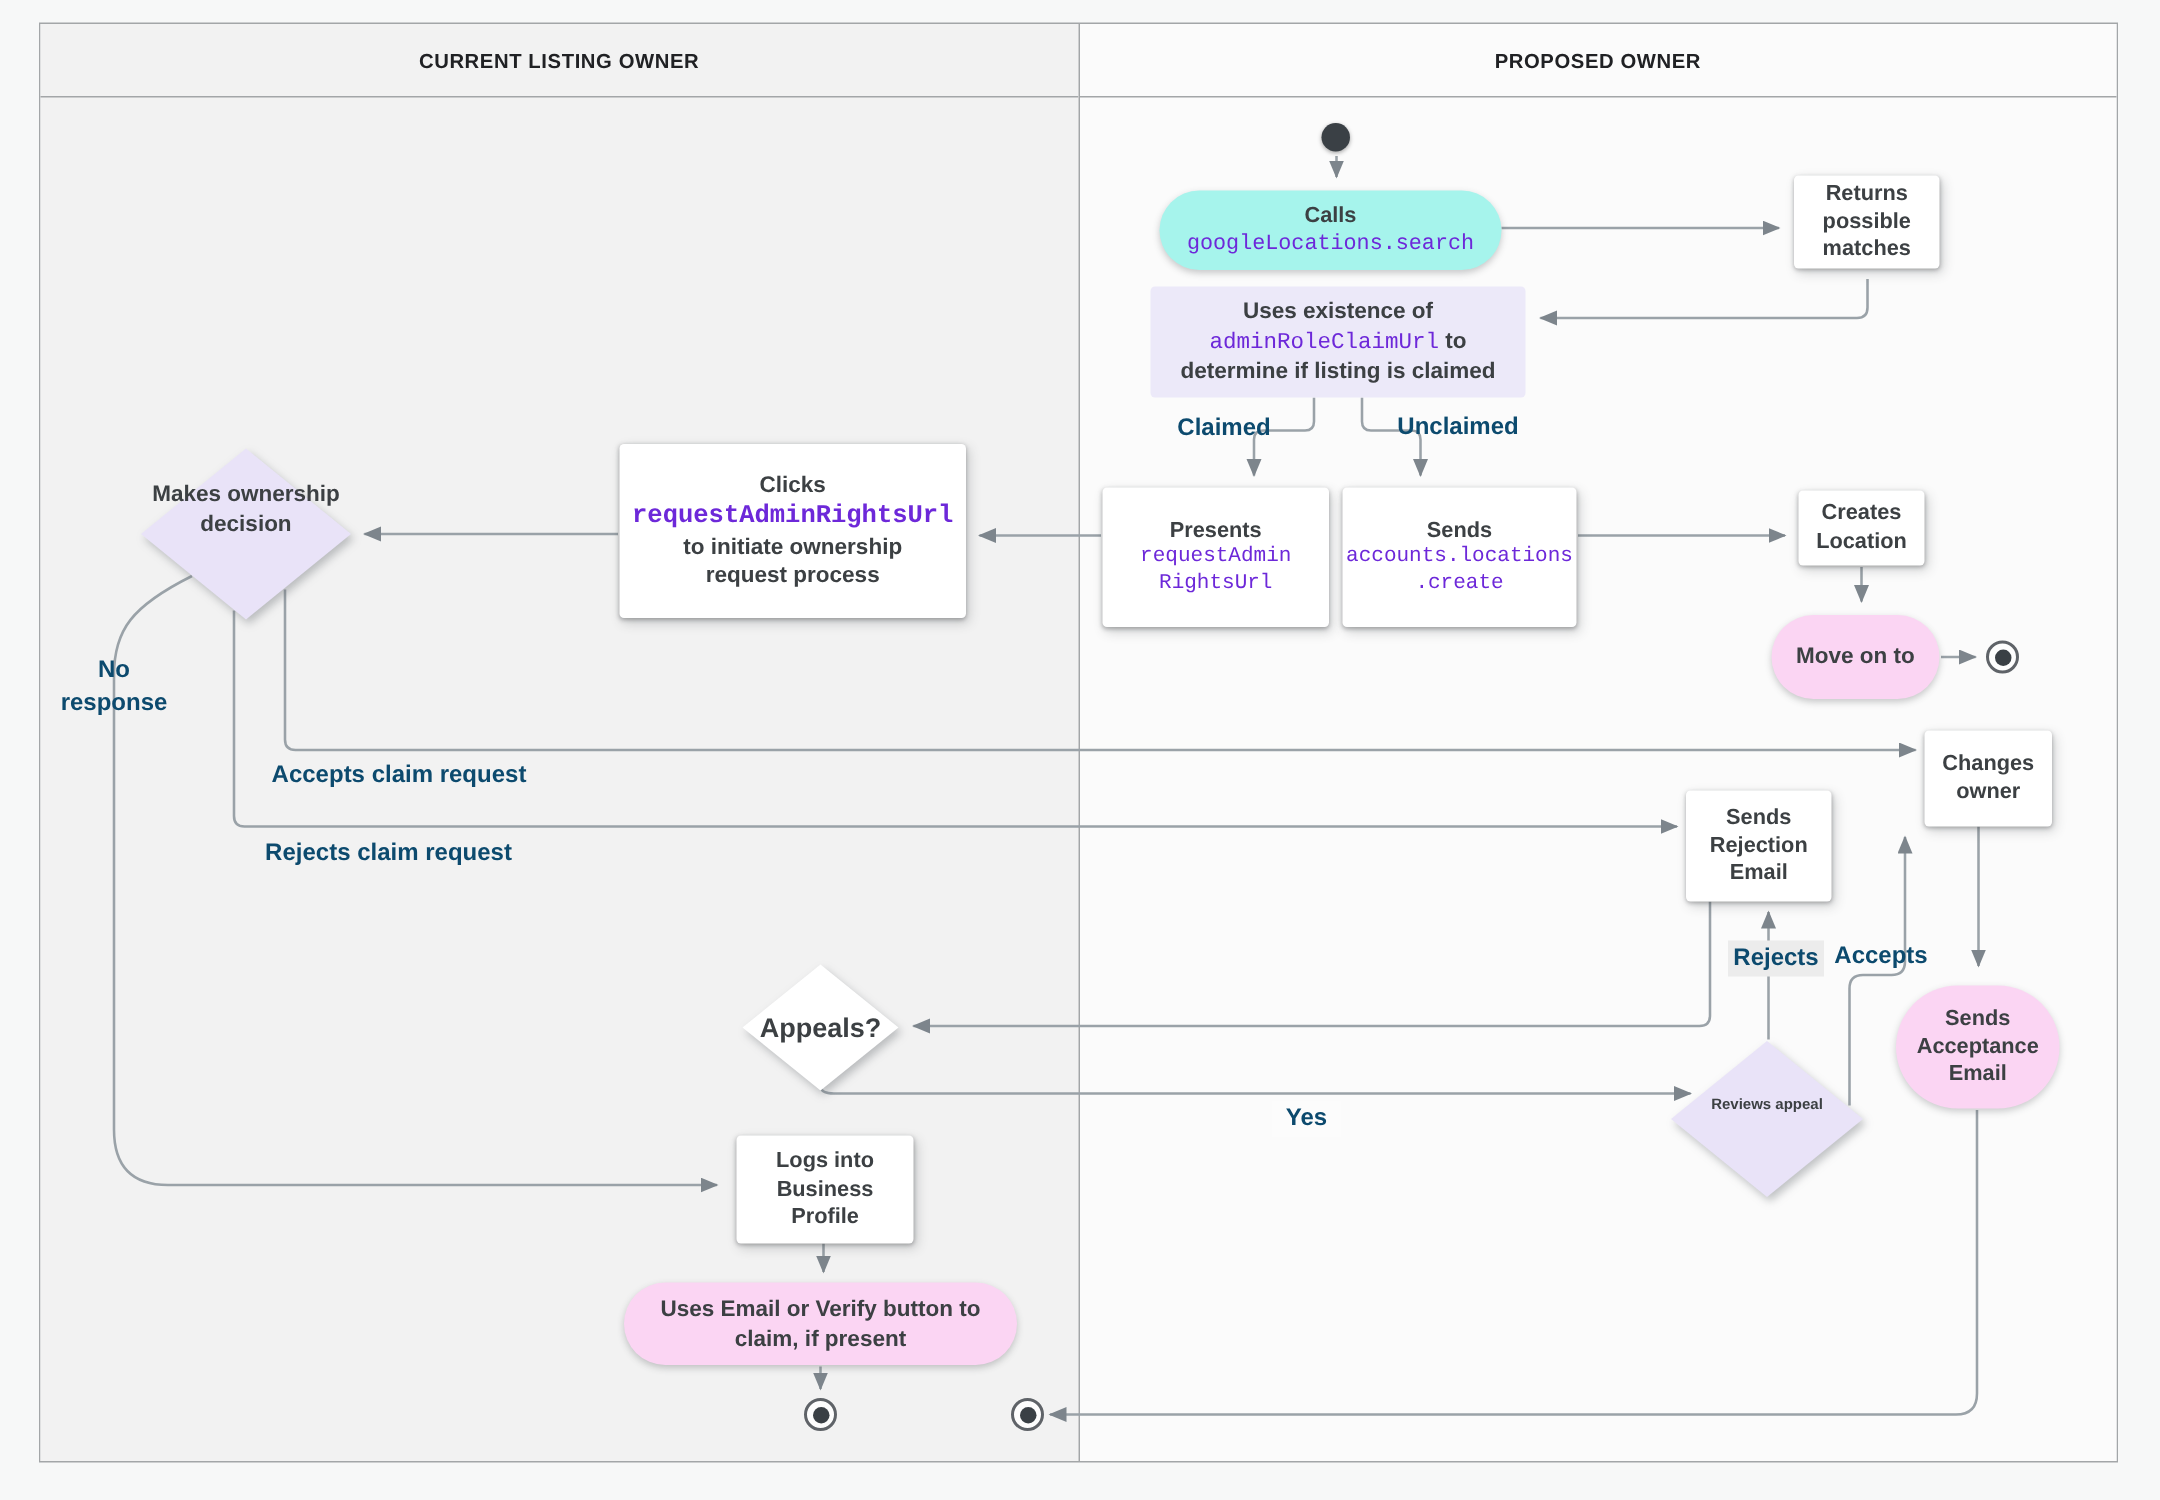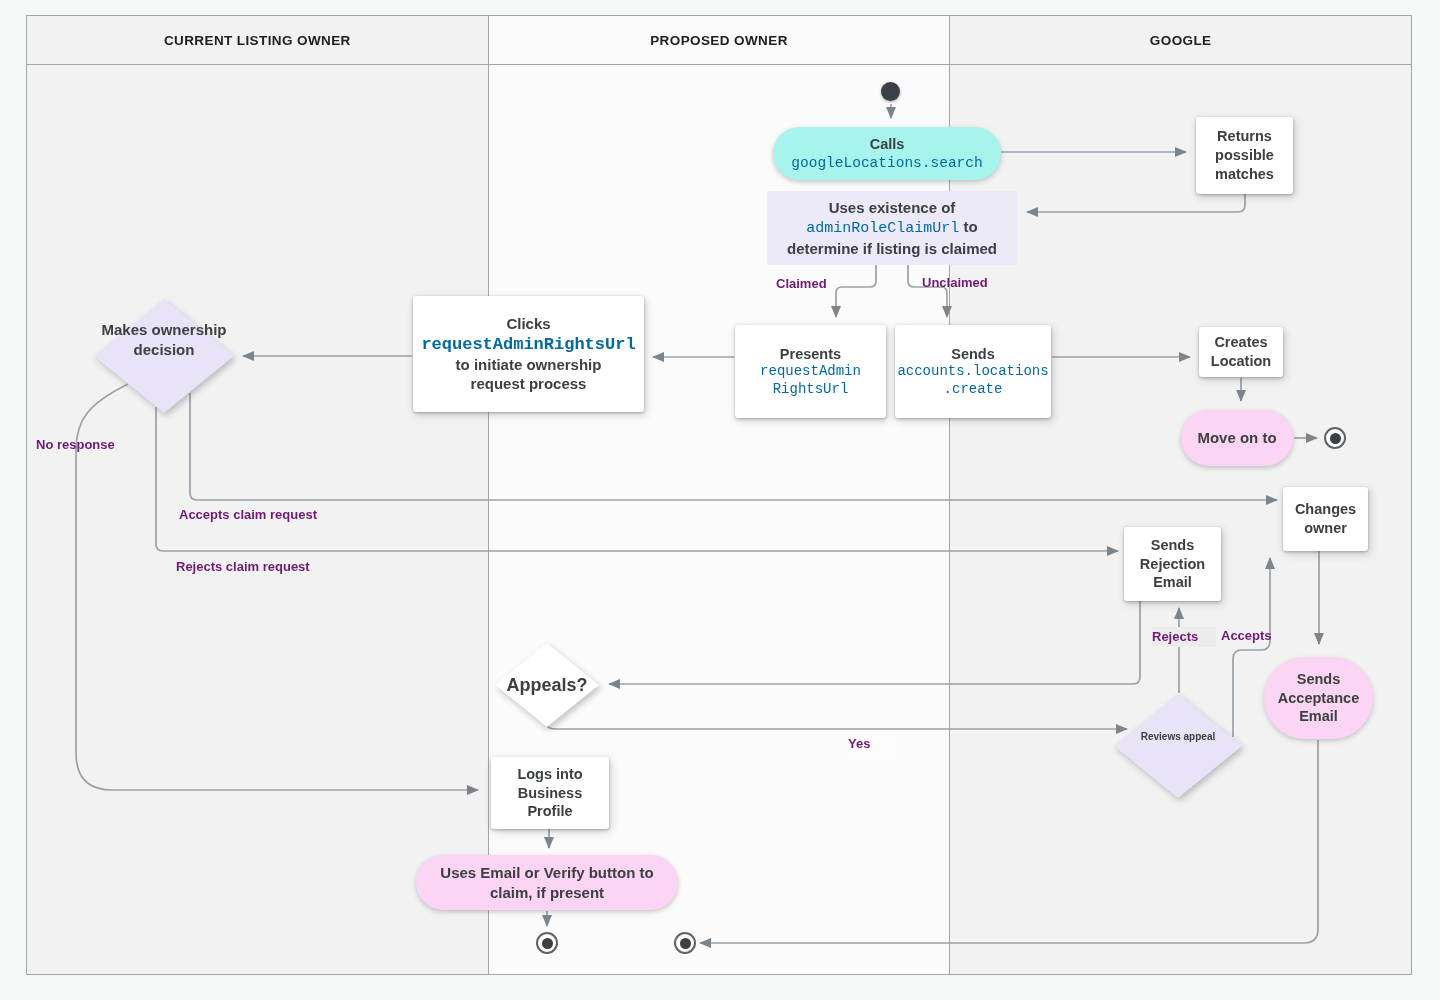--- a/index.html
+++ b/index.html
@@ -27,46 +27,43 @@
   .node{position:absolute;z-index:3;display:flex;flex-direction:column;
     align-items:center;justify-content:center;text-align:center;
     font-weight:bold;font-size:14.5px;line-height:1.3;color:#3c4043;
     box-sizing:border-box;padding:4px 6px;}
   .white{background:#ffffff;border-radius:3px;
     box-shadow:0 1px 3px rgba(60,64,67,.38),2px 3px 8px rgba(60,64,67,.22);}
   .pill{border-radius:28px;box-shadow:0 2px 5px rgba(60,64,67,.28);}
   .flat{background:#ece9f9;border-radius:3px;}
   .blob{border-radius:44px;box-shadow:0 2px 5px rgba(60,64,67,.25);}
   .code{font-family:"Liberation Mono","DejaVu Sans Mono",monospace;
-    font-weight:400;color:#0369a1;font-size:14px;line-height:1.25;}
+    font-weight:400;color:#6d28d9;font-size:14px;line-height:1.25;}
   .pill .code{font-size:14.5px;}
   .dtext{background:transparent!important;box-shadow:none;padding:0;}
   
-  .elabel{position:absolute;z-index:3;font-weight:bold;font-size:13px;
-    color:#701a75;line-height:1.35;}
+  .elabel{position:absolute;z-index:3;font-weight:bold;font-size:16px;
+    color:#0c4a6e;text-align:center;line-height:1.35;}
   
   .start-node{position:absolute;z-index:3;width:19px;height:19px;border-radius:50%;
     background:#3a4045;box-shadow:0 1px 3px rgba(0,0,0,.35);}
   .end-node{position:absolute;z-index:3;width:18px;height:18px;border-radius:50%;
     border:2px solid #5f6368;background:#fdfdfd;display:flex;
     align-items:center;justify-content:center;}
   .end-dot{width:11px;height:11px;border-radius:50%;background:#3a4045;}
 </style>
 </head>
 <body>
 
 <div class="frame">
   <div class="lane">
     <div class="lane-header">CURRENT LISTING OWNER</div>
   </div>
   <div class="lane">
     <div class="lane-header">PROPOSED OWNER</div>
-  </div>
-  <div class="lane">
-    <div class="lane-header">GOOGLE</div>
   </div>
 </div>
 
 <svg class="wires" width="1440" height="1000" viewBox="0 0 1440 1000">
   <defs>
     <marker id="arr" markerUnits="userSpaceOnUse" markerWidth="14" markerHeight="12" refX="11" refY="5" orient="auto">
       <path d="M0,0 L12,5 L0,10 Z" fill="#7d858c"></path>
     </marker>
   </defs>
 
@@ -97,21 +94,21 @@
   <polygon class="diamond" points="1178,694 1242,746 1178,798 1114,746" fill="#e9e3f8"></polygon>
 </svg>
 
 <div class="start-node" style="left:881px;top:82px;"></div>
 
 <div class="node pill" style="left:773px;top:127px;width:228px;height:53px;background:#a6f4ec;">
   <div>Calls</div>
   <div class="code">googleLocations.search</div>
 </div>
 
-<div class="node white" style="left:1196px;top:117px;width:97px;height:77px;">
+<div class="node white" style="left:1196px;top:117px;width:97px;height:62px;">
   <div>Returns possible matches</div>
 </div>
 
 <div class="node flat" style="left:767px;top:191px;width:250px;height:74px;font-size:15px;">
   <div>Uses existence of</div>
   <div>
     <span class="code" style="font-size:15px;">adminRoleClaimUrl</span>
     <span>to</span>
   </div>
   <div>determine if listing is claimed</div>

